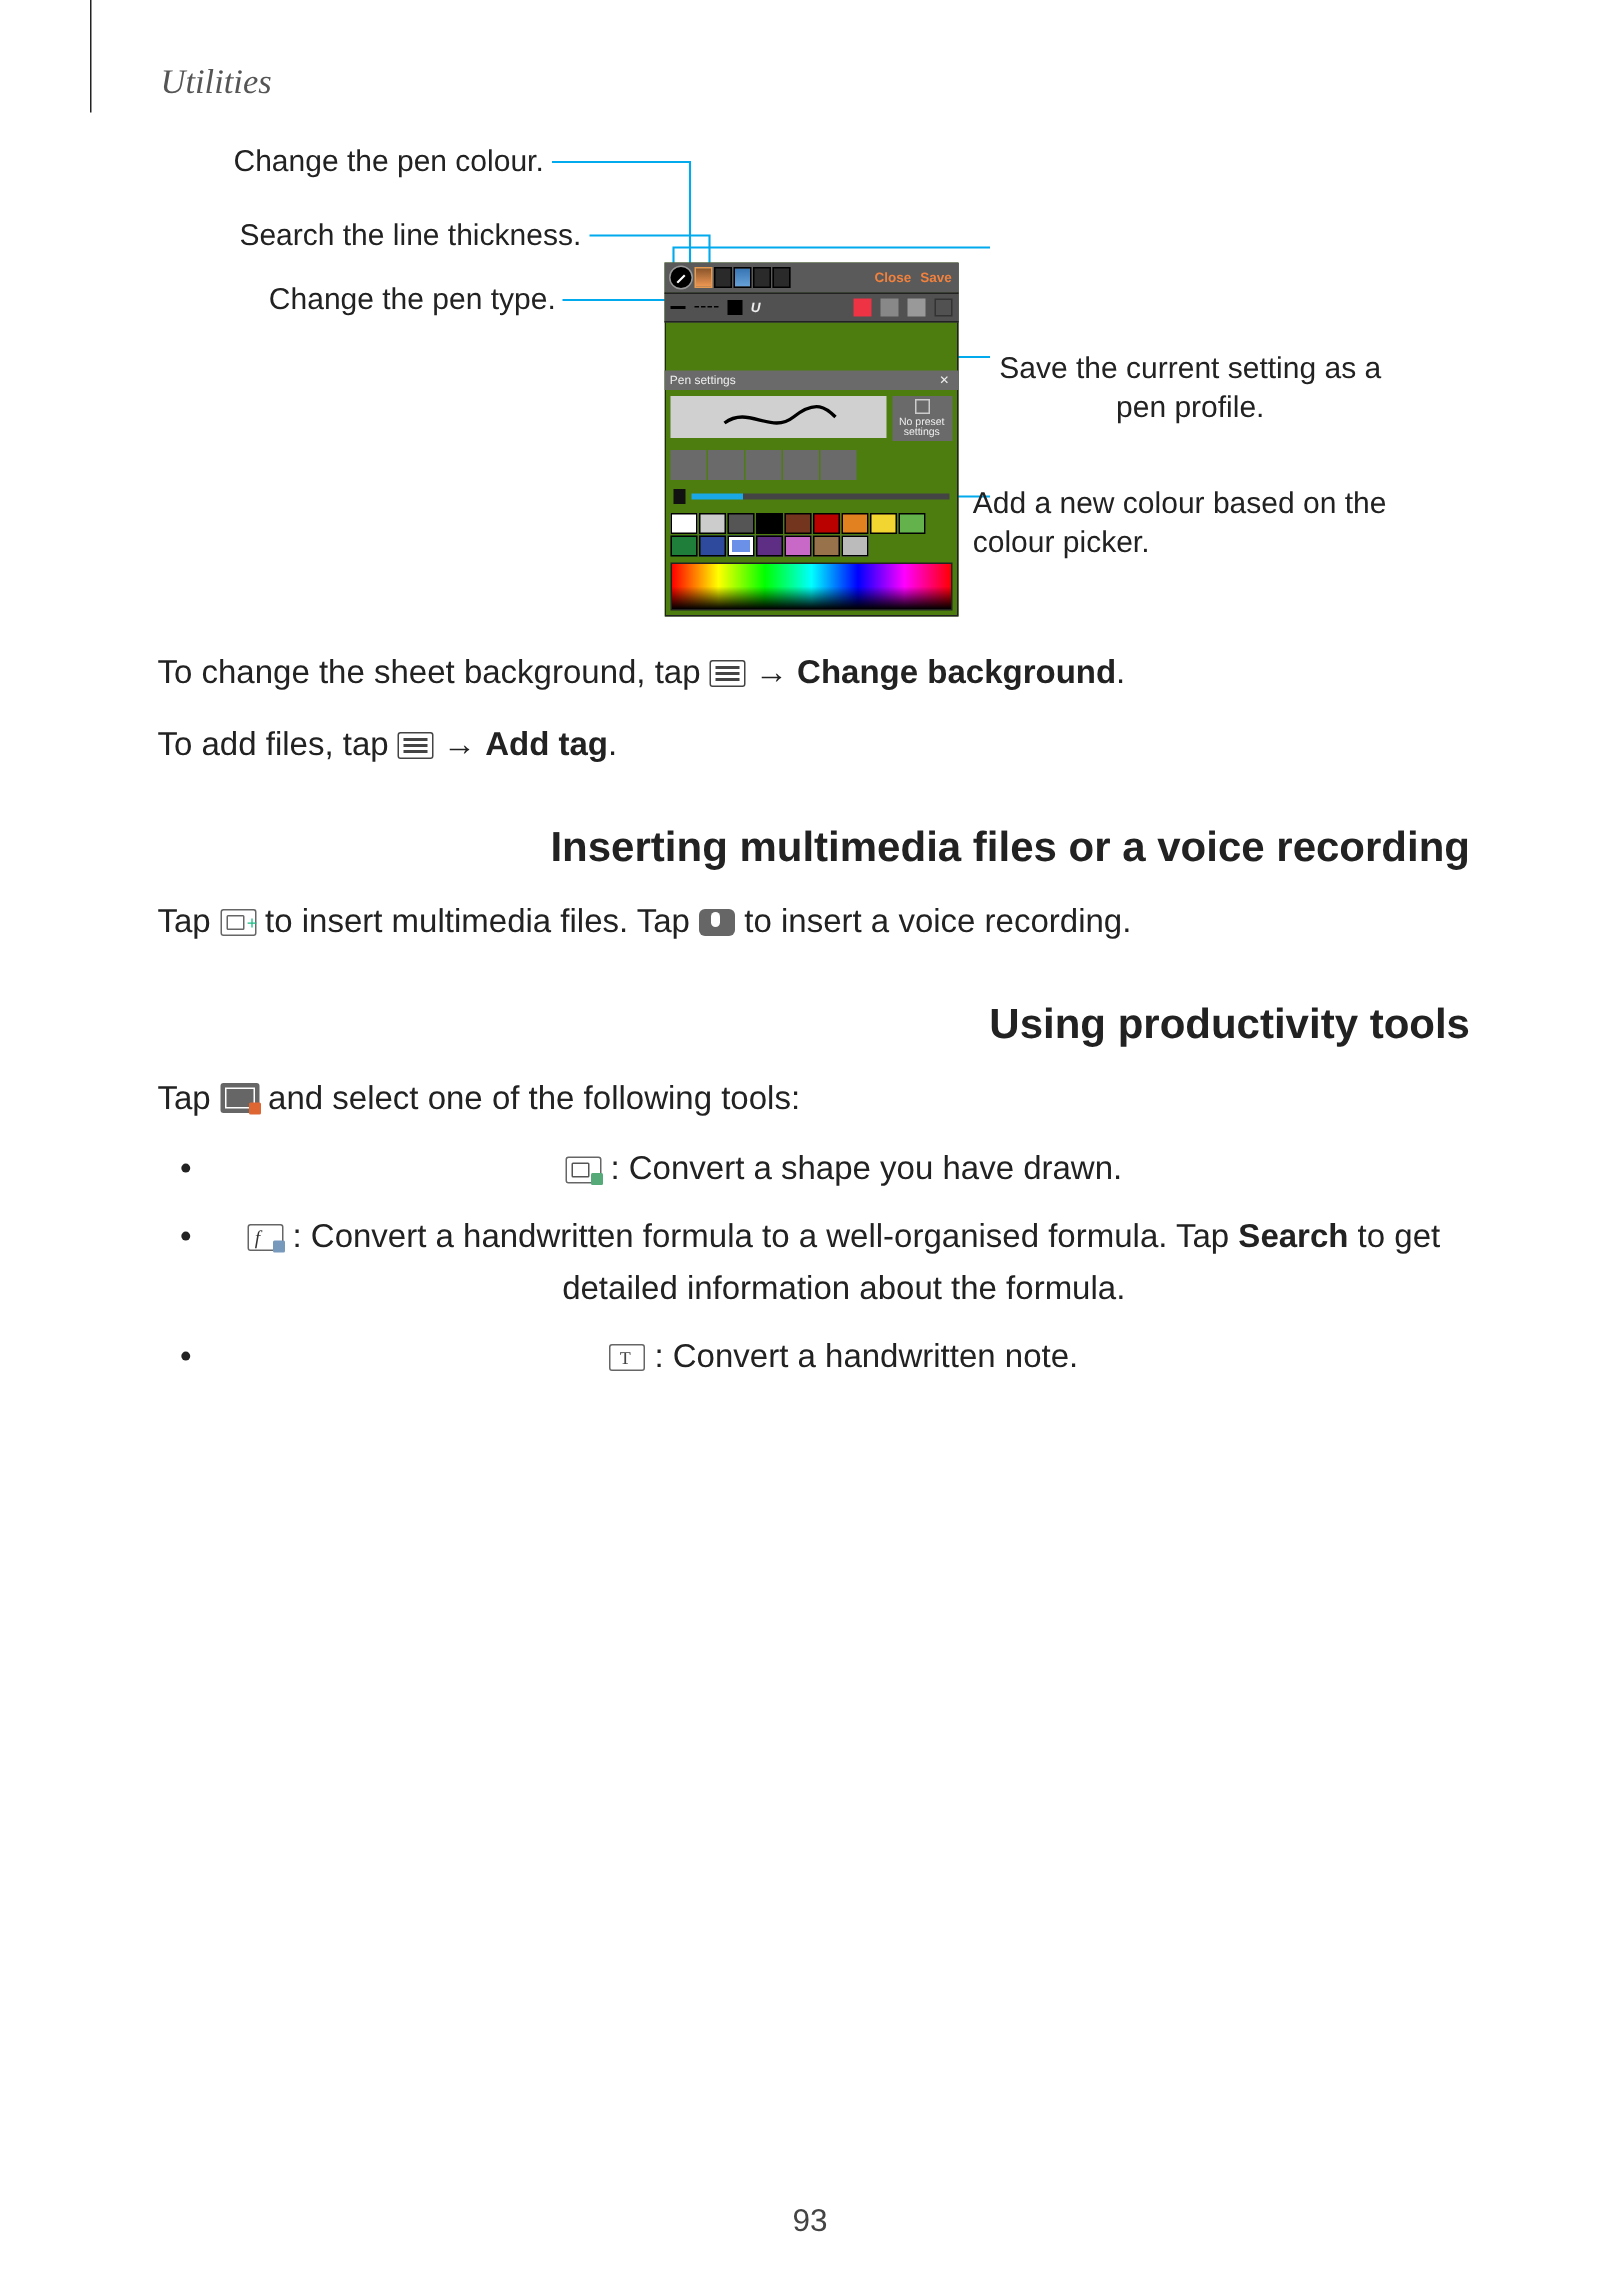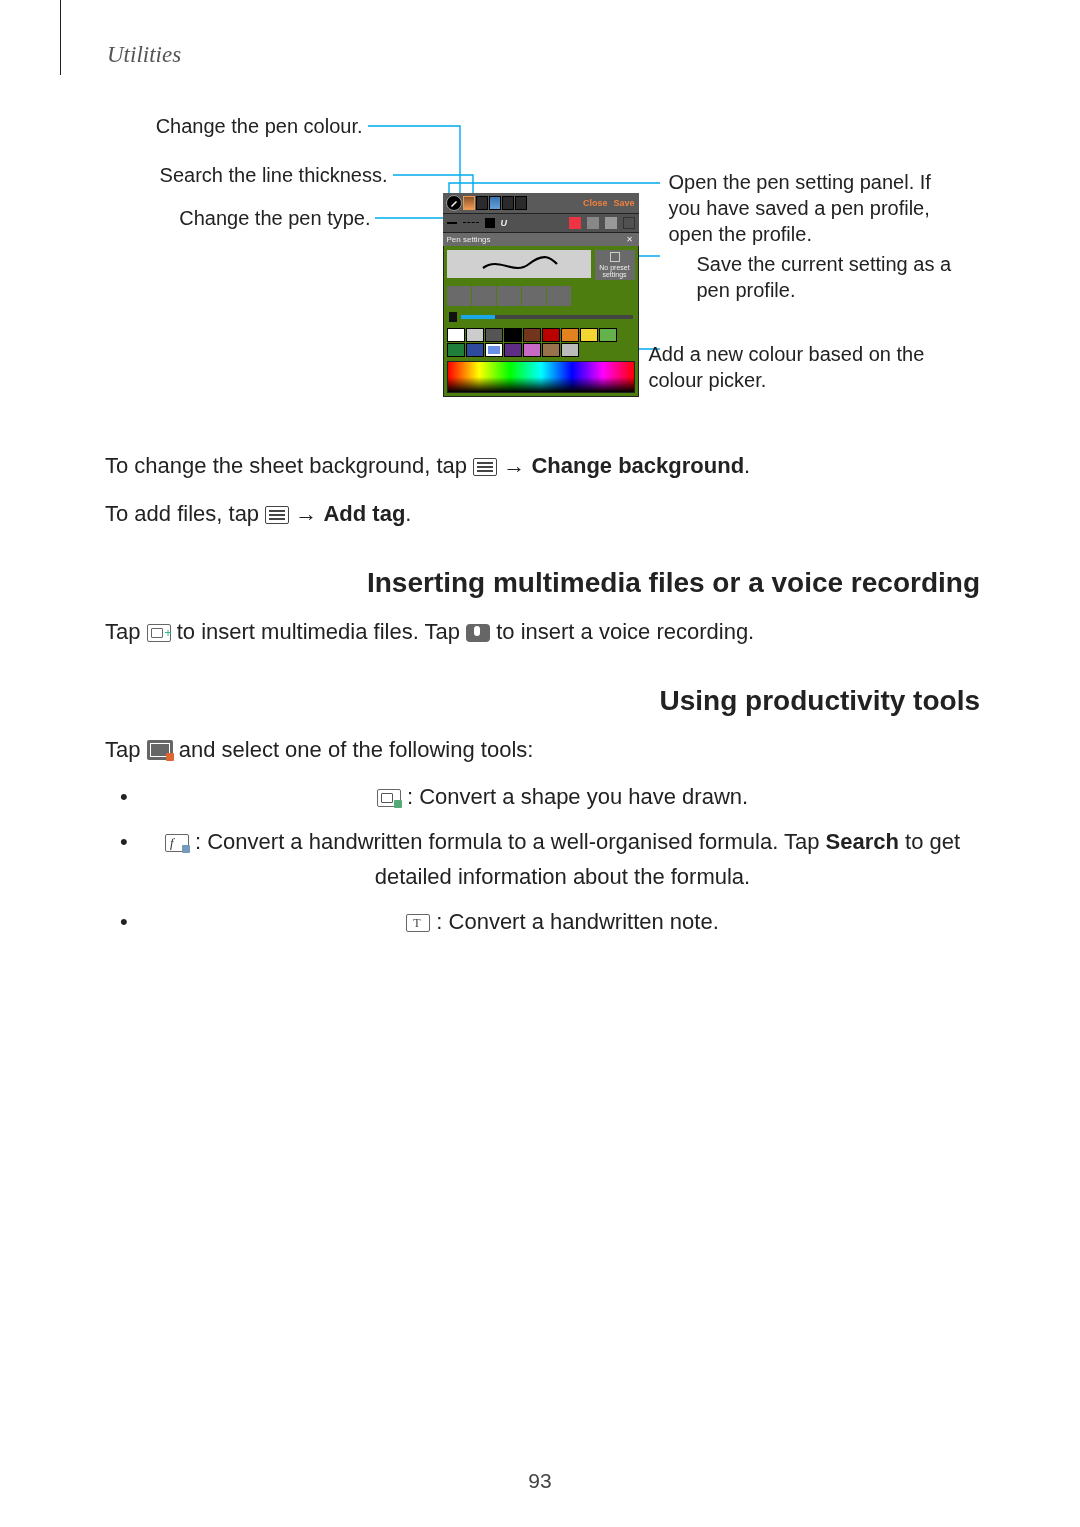--- a/index.html
+++ b/index.html
@@ -25,21 +25,21 @@
     width: 0;
     height: 75px;
     border-left: 1.4px solid #222;
   }
   .header {
     font-size: 23px;
     font-style: italic;
     font-family: Georgia, "Times New Roman", serif;
     color: #555;
     padding-left: 2px;
-    margin-bottom: 45px;
+    margin-bottom: 27px;
   }
 
   
   .diagram {
     position: relative;
     width: 780px;
     height: 310px;
     margin: 0 auto 25px auto;
   }
 
@@ -78,21 +78,21 @@
   }
   .toolbar2 .dotsa { width:16px; height:2px; border-top:1px dashed #000;}
   .toolbar2 .rect { width:10px; height:10px; background:#000;}
   .toolbar2 .sp { flex:1;}
   .toolbar2 .mini { width:12px; height:12px; box-sizing:border-box;}
   .mini.red { background:#e34;}
   .mini.mic { background:#888;}
   .mini.cam { background:#999;}
   .mini.up { background:transparent; border:1px solid #333;}
   .pen-settings-bar {
-    display:flex; background:#6a6a6a; padding:2px 4px; font-size:8px; align-items:flex-start;
+    display:flex; background:#6a6a6a; padding:2px 4px; font-size:8px; align-items:flex-start;margin-top:32px;
   }
   .pen-settings-bar .x { margin-left:auto; width:10px; text-align:center;}
   .stroke-demo {
     display:flex; padding:4px;
   }
   .stroke-demo .curve {
     flex:1; height:28px; background:#d0d0d0; display:flex; align-items:center; justify-content:center; position:relative;
   }
   .stroke-demo .curve svg { width: 80px; height:20px;}
   .stroke-demo .side {
@@ -221,22 +221,21 @@
 
       <polyline points="466,143 507,143"></polyline>
 
       <polyline points="465,236 507,236"></polyline>
     </svg>
 
     <div class="callout left" style="top:0; left:-20px; width:230px;">Change the pen colour.</div>
     <div class="callout left" style="top:49px; left:-27px; width:262px;">Search the line thickness.</div>
     <div class="callout left" style="top:92px; left:-7px; width:225px;">Change the pen type.</div>
 
-    <div class="callout right" style="top:56px; left:516px; width:290px;">Open the pen setting panel. If you have saved a pen profile, open the profile.</div>
-    <div class="callout right" style="top:138px; left:544px; width:290px;">Save the current setting as a pen profile.</div>
+    <div class="callout right" style="top:138px; left:496px; width:290px;text-align:center;">Save the current setting as a pen profile.</div>
     <div class="callout right" style="top:228px; left:496px; width:290px;">Add a new colour based on the colour picker.</div>
 
     <div class="panel">
       <div class="toolbar-top">
         <div class="left">
           <span class="pen">
             <svg width="8" height="8" viewBox="0 0 8 8">
                 <path d="M1 7 L6 2 L7 3 L2 8 Z" fill="#fff"></path>
               </svg>
           </span>

